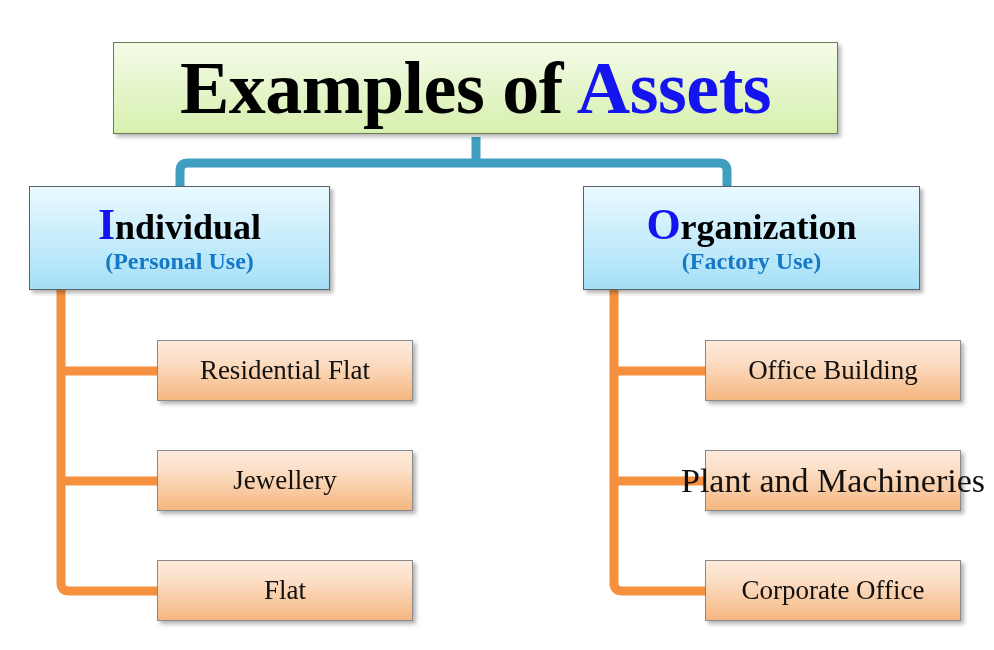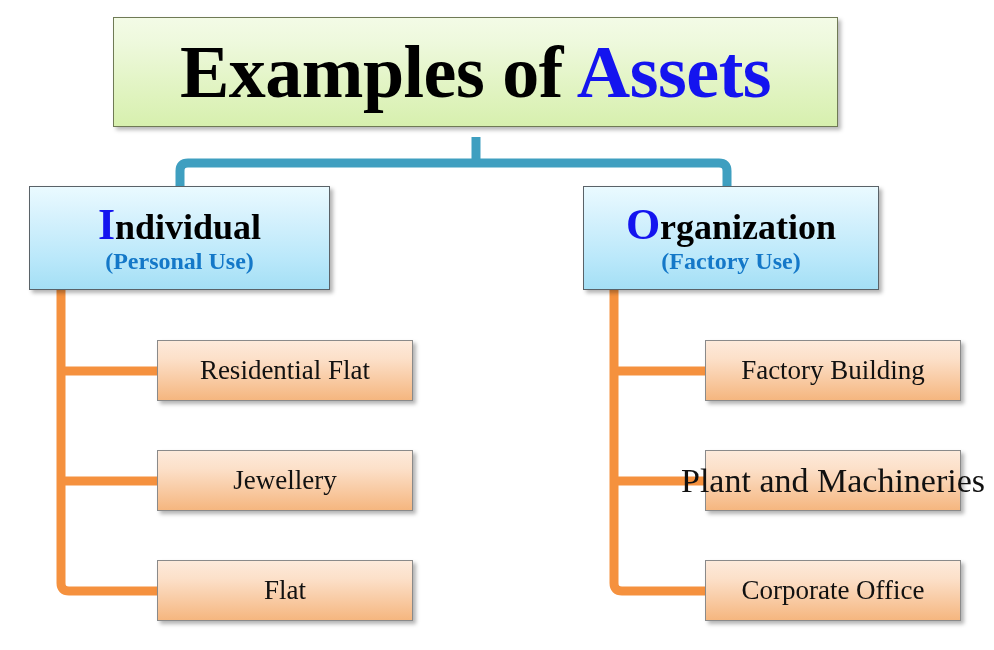--- a/index.html
+++ b/index.html
@@ -32,23 +32,23 @@
     flex-direction: column;
     align-items: center;
     justify-content: center;
     text-align: center;
     line-height: 1.04;
   }
 
   
   .title-box {
     left: 113px;
-    top: 17px;
+    top: 42px;
     width: 725px;
-    height: 110px;
+    height: 92px;
     border: 1px solid #6f7a55;
     background: linear-gradient(to bottom, #f3fbe6 0%, #eef9dd 22%, #e2f4c4 62%, #d7f0ae 100%);
     box-shadow: 3px 3px 4px rgba(0,0,0,0.28);
   }
   .title-text {
     font-size: 74px;
     font-weight: bold;
     letter-spacing: -0.5px;
     white-space: nowrap;
     color: #000000;
@@ -71,21 +71,21 @@
     margin-bottom: 2px;
   }
   .cat-main .accent { color: #1414ef; font-size: 44px; }
   .cat-sub {
     font-size: 24px;
     font-weight: bold;
     color: #1478c8;
     white-space: nowrap;
   }
   #cat-individual { left: 29px; top: 186px; width: 301px; }
-  #cat-organization { left: 583px; top: 186px; width: 296px; }
+  #cat-organization { left: 583px; top: 186px; width: 337px; }
 
   
   .leaf-box {
     border: 1px solid #8a8a8a;
     background: linear-gradient(to bottom, #fdeadb 0%, #fce0c9 30%, #f8c79d 72%, #f5b versa 100%);
     background: linear-gradient(to bottom, #fdeadb 0%, #fce0c9 30%, #f8c79d 72%, #f5b67f 100%);
     box-shadow: 3px 3px 4px rgba(0,0,0,0.3);
     width: 256px;
     height: 61px;
   }
@@ -139,21 +139,21 @@
     <div class="leaf-text">Jewellery</div>
   </div>
   <div class="box leaf-box" style="left:157px; top:340px;">
     <div class="leaf-text">Residential Flat</div>
   </div>
   <div class="box leaf-box" style="left:157px; top:560px;">
     <div class="leaf-text">Flat</div>
   </div>
 
   <div class="box leaf-box" style="left:705px; top:340px;">
-    <div class="leaf-text">Factory Building</div>
+    <div class="leaf-text">Office Building</div>
   </div>
   <div class="box leaf-box" style="left:705px; top:450px;">
     <div class="leaf-text tight">Plant and Machineries</div>
   </div>
   <div class="box leaf-box" style="left:705px; top:560px;">
     <div class="leaf-text">Corporate Office</div>
   </div>
 
 </div>
 

